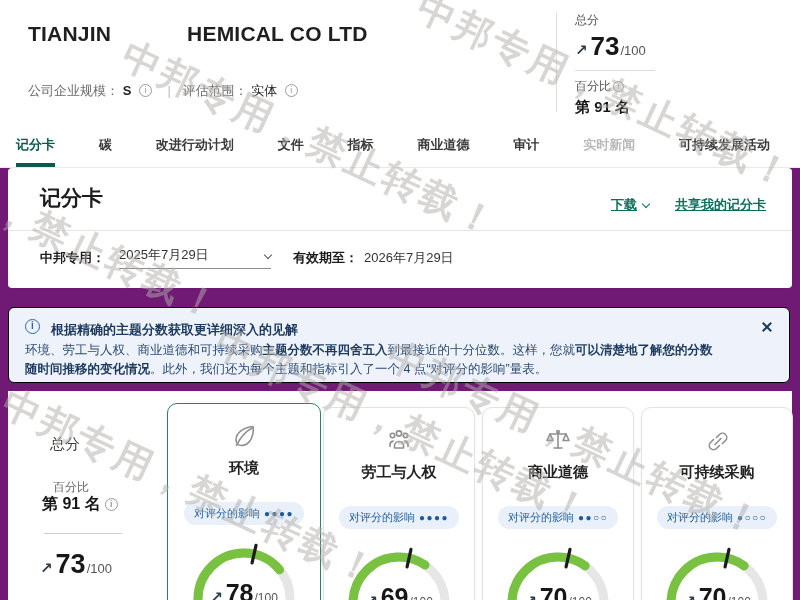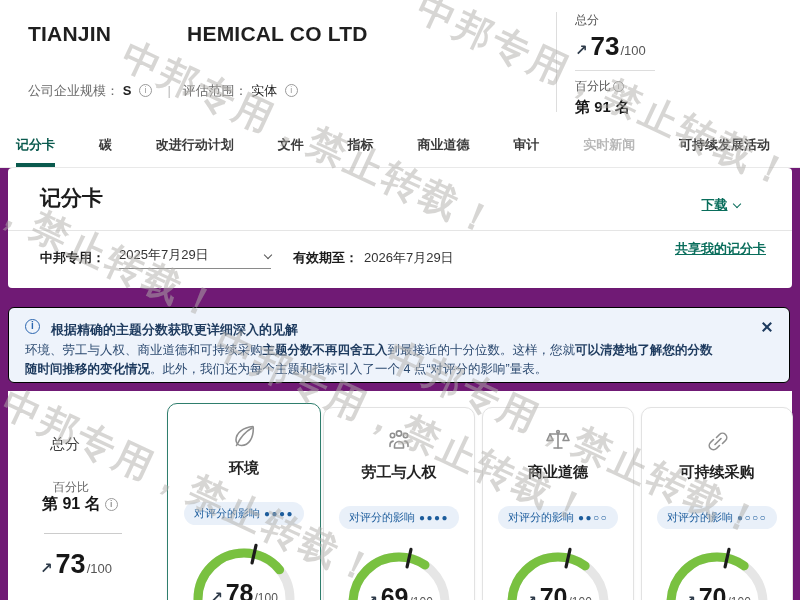--- a/index.html
+++ b/index.html
@@ -49,21 +49,21 @@
 
   
   .tab-bar { position:absolute; left:0; top:126px; width:800px; height:42px; background:#fff; border-bottom:1px solid #e9e9e9; display:flex; justify-content:space-between; align-items:stretch; padding:0 30px 0 16px; }
   .tab { font-size:13px; font-weight:700; color:#3a3a3a; line-height:38px; border-bottom:4px solid transparent; cursor:pointer; white-space:nowrap; }
   .tab.active { color:#0a5a4e; border-bottom-color:#0a5a4e; }
   .tab.disabled { color:#b8b8b8; font-weight:600; cursor:default; }
 
   
   .panel { position:absolute; left:8px; top:168px; width:784px; height:120px; background:#fff; border-radius:4px; box-shadow:0 1px 2px rgba(0,0,0,.04); }
   .panel-title { position:absolute; left:32px; top:16px; font-size:21px; font-weight:800; color:#1c1c1c; }
-  .panel-links { position:absolute; right:26px; top:28px; display:flex; gap:26px; align-items:center;flex-direction:column; }
+  .panel-links { position:absolute; right:26px; top:28px; display:flex; gap:26px; align-items:center; }
   .tlink { color:#0a6e5c; font-size:13px; font-weight:700; text-decoration:underline; cursor:pointer; white-space:nowrap; }
   .chev { display:inline-block; width:6px; height:6px; border-right:1.6px solid currentColor; border-bottom:1.6px solid currentColor; transform:rotate(45deg); margin-left:6px; vertical-align:2px; }
   .panel-div { position:absolute; left:0; right:0; top:62px; border-top:1px solid #e5e5e5; }
   .date-row { position:absolute; left:32px; top:78px; display:flex; align-items:center; font-size:13px; }
   .date-label { font-weight:700; color:#1c1c1c; margin-right:14px; }
   .date-select { width:152px; border-bottom:1px solid #8a8a8a; padding-bottom:4px; color:#333; display:flex; justify-content:space-between; align-items:center; cursor:pointer; }
   .date-select .chev { color:#555; margin:0; }
   .valid-label { font-weight:700; color:#1c1c1c; margin-left:22px; }
   .valid-value { color:#333; margin-left:6px; }
 

